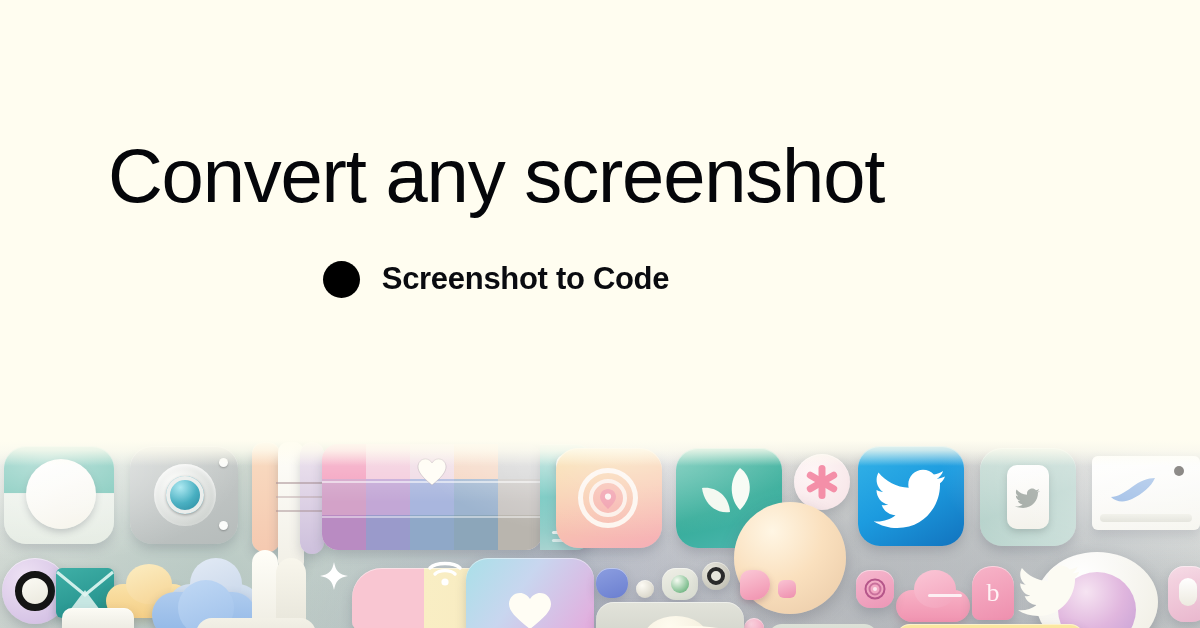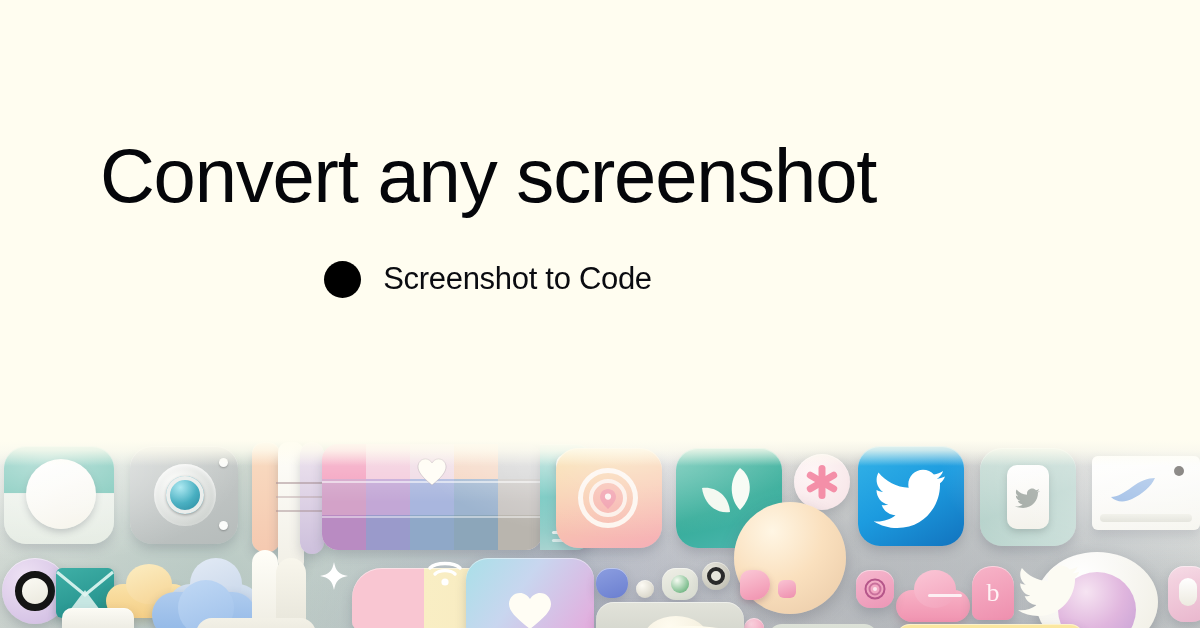--- a/index.html
+++ b/index.html
@@ -20,21 +20,21 @@
     position: relative;
     width: 1200px;
     height: 628px;
     background: #fffdf0;
     overflow: hidden;
   }
 
   
   .text-block {
     position: absolute;
-    top: 0; left: 0;
+    top: 0; left: 8px;
     width: 976px;
     height: 445px;
     display: flex;
     flex-direction: column;
     align-items: center;
     justify-content: center;
     z-index: 40;
   }
 
   .headline {
@@ -58,21 +58,21 @@
   .brand-dot {
     width: 37px;
     height: 37px;
     border-radius: 50%;
     background: #000000;
     flex: none;
   }
 
   .brand-name {
     font-size: 31px;
-    font-weight: 400;
+    font-weight: 700;
     letter-spacing: -0.3px;
     color: #0a0b10;
   }
 
   
   .illo {
     position: absolute;
     left: 0;
     top: 440px;
     width: 1200px;

